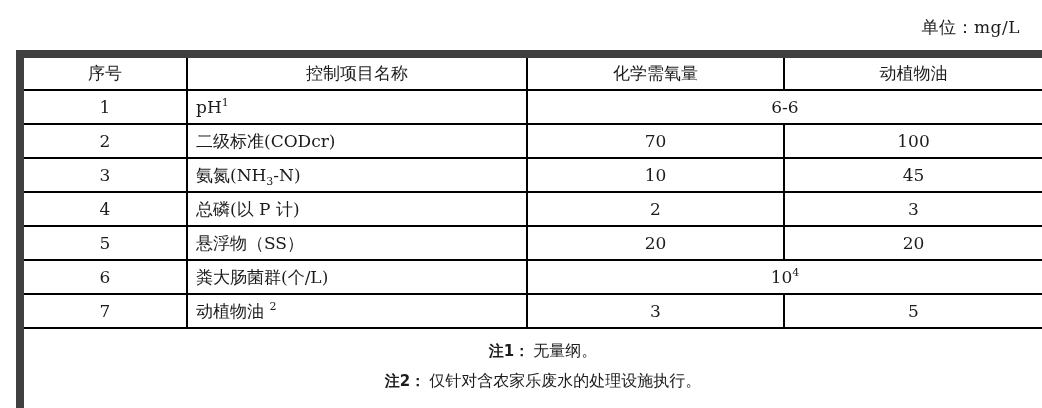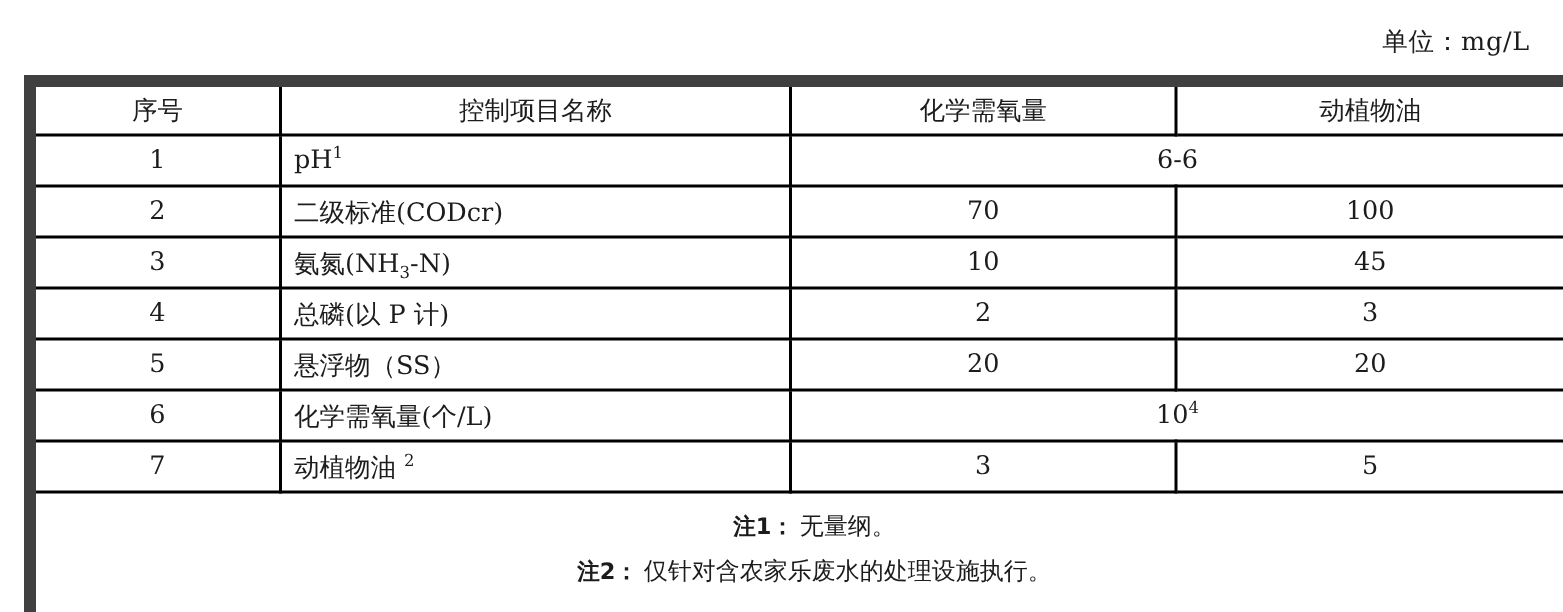--- a/index.html
+++ b/index.html
@@ -112,21 +112,21 @@
           <td>3</td>
         </tr>
         <tr class="data-row">
           <td>5</td>
           <td class="c-name">悬浮物（SS）</td>
           <td>20</td>
           <td>20</td>
         </tr>
         <tr class="data-row">
           <td>6</td>
-          <td class="c-name">化学需氧量(个/L)</td>
+          <td class="c-name">粪大肠菌群(个/L)</td>
           <td colspan="2">10<sup>4</sup></td>
         </tr>
         <tr class="data-row">
           <td>7</td>
           <td class="c-name">动植物油 <sup>2</sup></td>
           <td>3</td>
           <td>5</td>
         </tr>
         <tr class="notes-row">
           <td colspan="4">

